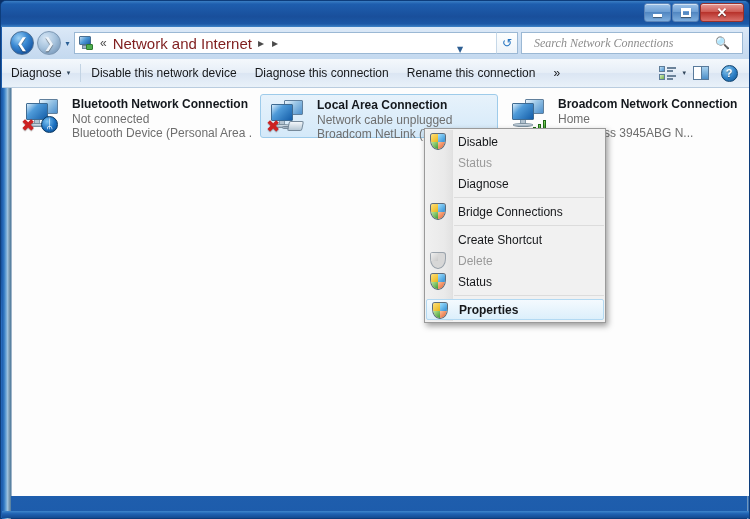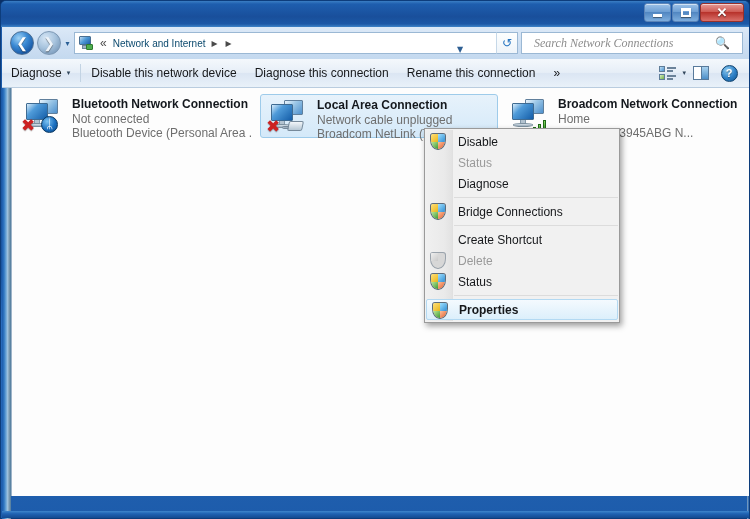--- a/index.html
+++ b/index.html
@@ -93,21 +93,21 @@
   .pcbase {
     position: absolute; left: 4px; top: 10px; width: 6px; height: 4px;
     background: #9fb4c6; border: 1px solid #6d8499;
   }
   .pcplug {
     position: absolute; left: 8px; top: 9px; width: 7px; height: 6px;
     background: #4fae4f; border: 1px solid #2e7a2e; border-radius: 1px;
   }
   .crumbsep { color: #4a4a4a; font-size: 12px; padding: 0 4px; line-height: 1; }
   .crumbtxt {
-    color: #0c4a6e; font-size: 10px; white-space: nowrap; padding: 1px 2px;
+    color: #7f1d1d; font-size: 15px; white-space: nowrap; padding: 1px 2px;
   }
   #crumbdrop {
     position: absolute; right: 26px; top: 6px; width: 20px; height: 20px;
     display: flex; align-items: center; justify-content: center;
     font-size: 8px; color: #2e5f93; font-family: "DejaVu Sans", sans-serif;
   }
   #refreshbtn {
     position: absolute; left: 494px; top: 5px; width: 22px; height: 22px;
     border: 1px solid #9bb8d4; border-left: 1px solid #c6d8e8;
     background: linear-gradient(180deg, #fdfefe 0%, #eef4fa 100%);
@@ -252,21 +252,21 @@
   .connname {
     font-size: 12px; color: #14181d; font-weight: bold; white-space: nowrap;
     line-height: 15px;
   }
   .connstatus, .conndev {
     font-size: 12px; color: #6e6e6e; white-space: nowrap; line-height: 14px;
   }
 
   
   #ctxmenu {
-    position: absolute; left: 423px; top: 127px; width: 196px;
+    position: absolute; left: 423px; top: 127px; width: 182px;
     background: #f1f1f1;
     border: 1px solid #9a9a9a;
     box-shadow: 2px 3px 6px rgba(0,0,0,.38);
     padding: 2px 0 2px 0;
   }
   #ctxgutter {
     position: absolute; left: 1px; top: 1px; bottom: 1px; width: 27px;
     background: linear-gradient(90deg,#f0f0f0 0%, #eaeaea 70%, #e2e2e2 100%);
     border-right: 1px solid #e0e0e0;
   }

